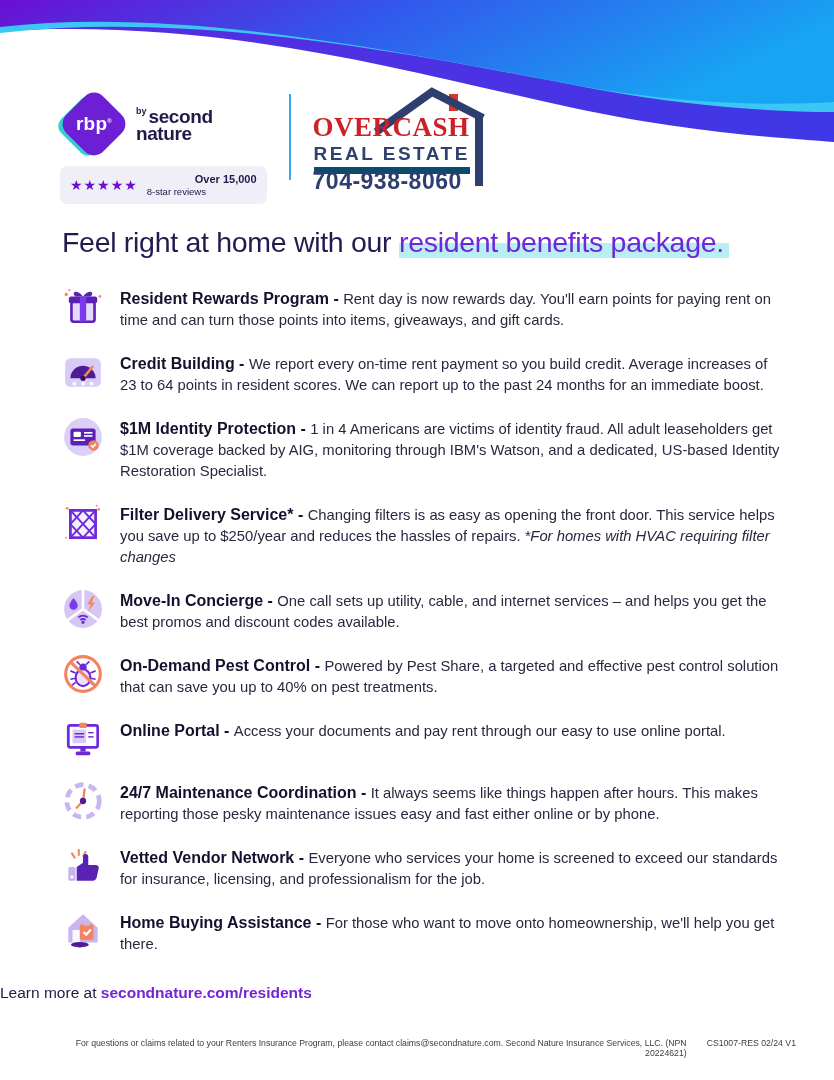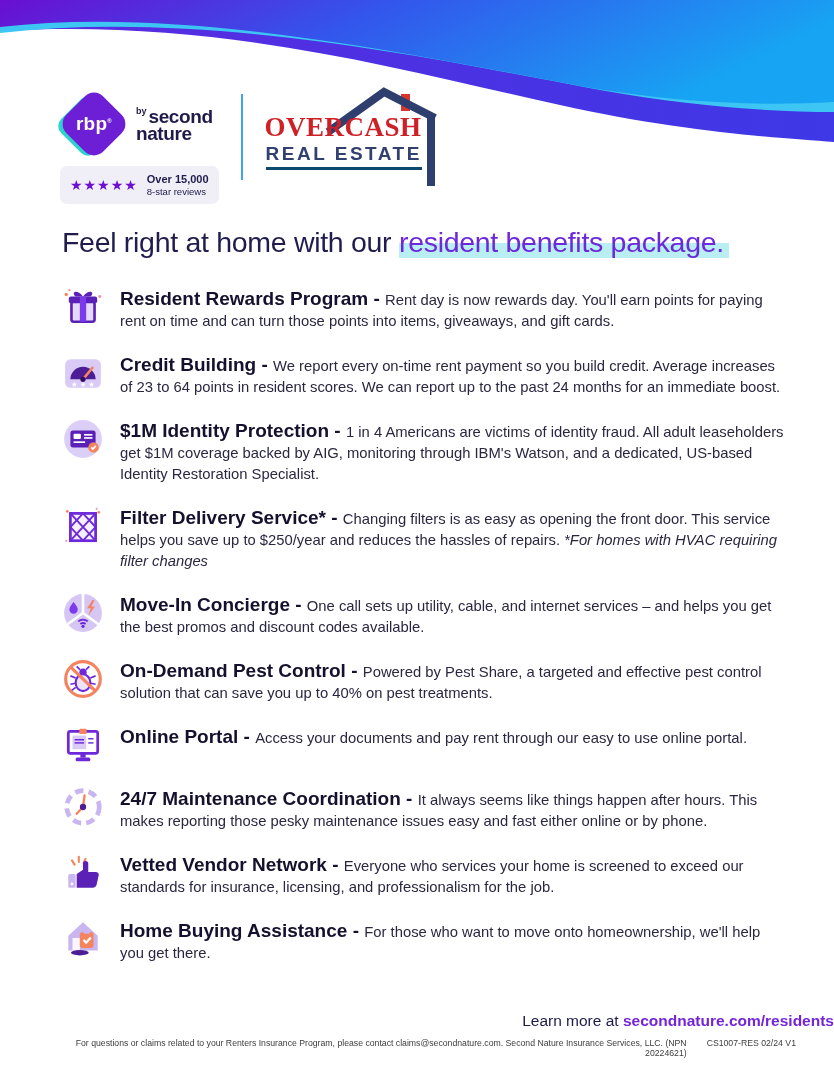--- a/index.html
+++ b/index.html
@@ -19,41 +19,41 @@
   .rbp-purple span{transform:rotate(-45deg);color:#fff;font-weight:bold;font-size:19px;letter-spacing:.2px;}
   .rbp-purple sup{font-size:6px;}
   .sn-brand{margin-left:10px;color:#1e1b4b;line-height:1;}
   .sn-by{font-size:9px;font-weight:bold;vertical-align:top;margin-right:2px;}
   .sn-l1{font-size:19px;font-weight:bold;letter-spacing:-.4px;display:inline;margin-top:16px;}
   .sn-l2{font-size:19px;font-weight:bold;letter-spacing:-.4px;text-align:left;margin-top:-2px;}
   
   .review-badge{margin-top:8px;display:flex;align-items:center;background:#f0eff8;border-radius:7px;padding:7px 10px;width:fit-content;}
   .stars{color:#6d0fd2;font-size:14px;letter-spacing:1px;line-height:1;}
   .review-text{margin-left:9px;color:#1e1b4b;}
-  .review-l1{font-size:11px;font-weight:bold;}
+  .review-l1{font-size:11px;font-weight:bold;margin-left:48px;}
   .review-l2{font-size:9.5px;margin-top:1px;}
   .logo-divider{width:2px;height:86px;background:#3aa6f0;margin:2px 22px 0 22px;flex-shrink:0;}
   
   .partner{position:relative;width:180px;height:98px;flex-shrink:0;}
   .partner-house{position:absolute;left:58px;top:-6px;width:122px;height:104px;}
   .partner-name{position:absolute;left:0;top:20px;font-family:"Liberation Serif",serif;font-weight:bold;font-size:27px;color:#ce2127;letter-spacing:.5px;z-index:2;}
-  .partner-sub{position:absolute;left:1px;top:51px;font-weight:bold;font-size:19px;color:#31406f;letter-spacing:2.5px;border-bottom:3px solid #0c4a6e;padding-bottom:2px;z-index:2;}
+  .partner-sub{position:absolute;left:1px;top:51px;font-weight:bold;font-size:19px;color:#31406f;letter-spacing:2.5px;border-bottom:7px solid #0c4a6e;padding-bottom:2px;z-index:2;}
   .partner-phone{position:absolute;left:0;top:76px;font-weight:bold;font-size:23px;color:#2e3e6e;letter-spacing:.5px;z-index:2;}
   
   .headline{position:absolute;top:226px;left:62px;width:740px;font-size:28.5px;letter-spacing:-.3px;color:#201c4e;}
   .headline .hl{font-weight:normal;color:#6d28d9;background:linear-gradient(transparent 54%, #b9eef3 54%);padding-right:5px;}
   
   .benefits{position:absolute;top:288px;left:62px;width:722px;}
   .benefit-item{display:flex;align-items:flex-start;margin-bottom:22px;}
   .item-icon{width:42px;height:42px;flex-shrink:0;margin-top:-2px;}
   .item-text{margin:0 0 0 16px;font-size:14.8px;line-height:21px;color:#2a2740;}
-  .item-title{color:#14102d;font-size:19px;}
+  .item-title{color:#14102d;font-size:16px;}
   .item-note{font-style:italic;margin-left:4px;}
   
-  .learn-more{position:absolute;top:1012px;left:0;width:100%;text-align:right;font-size:15.5px;color:#1e1b4b;}
+  .learn-more{position:absolute;top:984px;left:0;width:100%;text-align:left;font-size:15.5px;color:#1e1b4b;}
   .learn-more .link{font-weight:bold;color:#7524d8;}
   .fineprint{position:absolute;top:1038px;left:0;width:100%;box-sizing:border-box;padding:0 38px;display:flex;justify-content:space-between;font-size:8.7px;color:#3c3c3c;text-align:right;}
   .fineprint .doc-code{margin-left:20px;white-space:nowrap;}
   .hidden-defs{position:absolute;width:0;height:0;overflow:hidden;}
 </style>
 </head>
 <body>
 
 <svg class="hidden-defs" aria-hidden="true">
   <defs>
@@ -188,20 +188,21 @@
     <div class="logo-divider"></div>
 
     <div class="partner">
       <svg class="partner-house" viewBox="0 0 122 104" preserveAspectRatio="none">
         <rect x="78" y="8" width="9" height="17" fill="#d8352f"></rect>
         <path d="M5 46 L61 6 L112 32" stroke="#2e3e6e" stroke-width="8" fill="none" stroke-linejoin="miter"></path>
         <line x1="108" y1="28" x2="108" y2="100" stroke="#2e3e6e" stroke-width="8"></line>
       </svg>
       <div class="partner-name">OVERCASH</div>
       <div class="partner-sub">REAL ESTATE</div>
+      <div class="partner-phone">704-938-8060</div>
     </div>
   </div>
 
   <div class="headline">
     <span>Feel right at home with our </span><span class="hl">resident benefits package.</span>
   </div>
 
   <div class="benefits">
     <div class="benefit-item">
       <svg class="item-icon" viewBox="0 0 40 40" aria-hidden="true">

